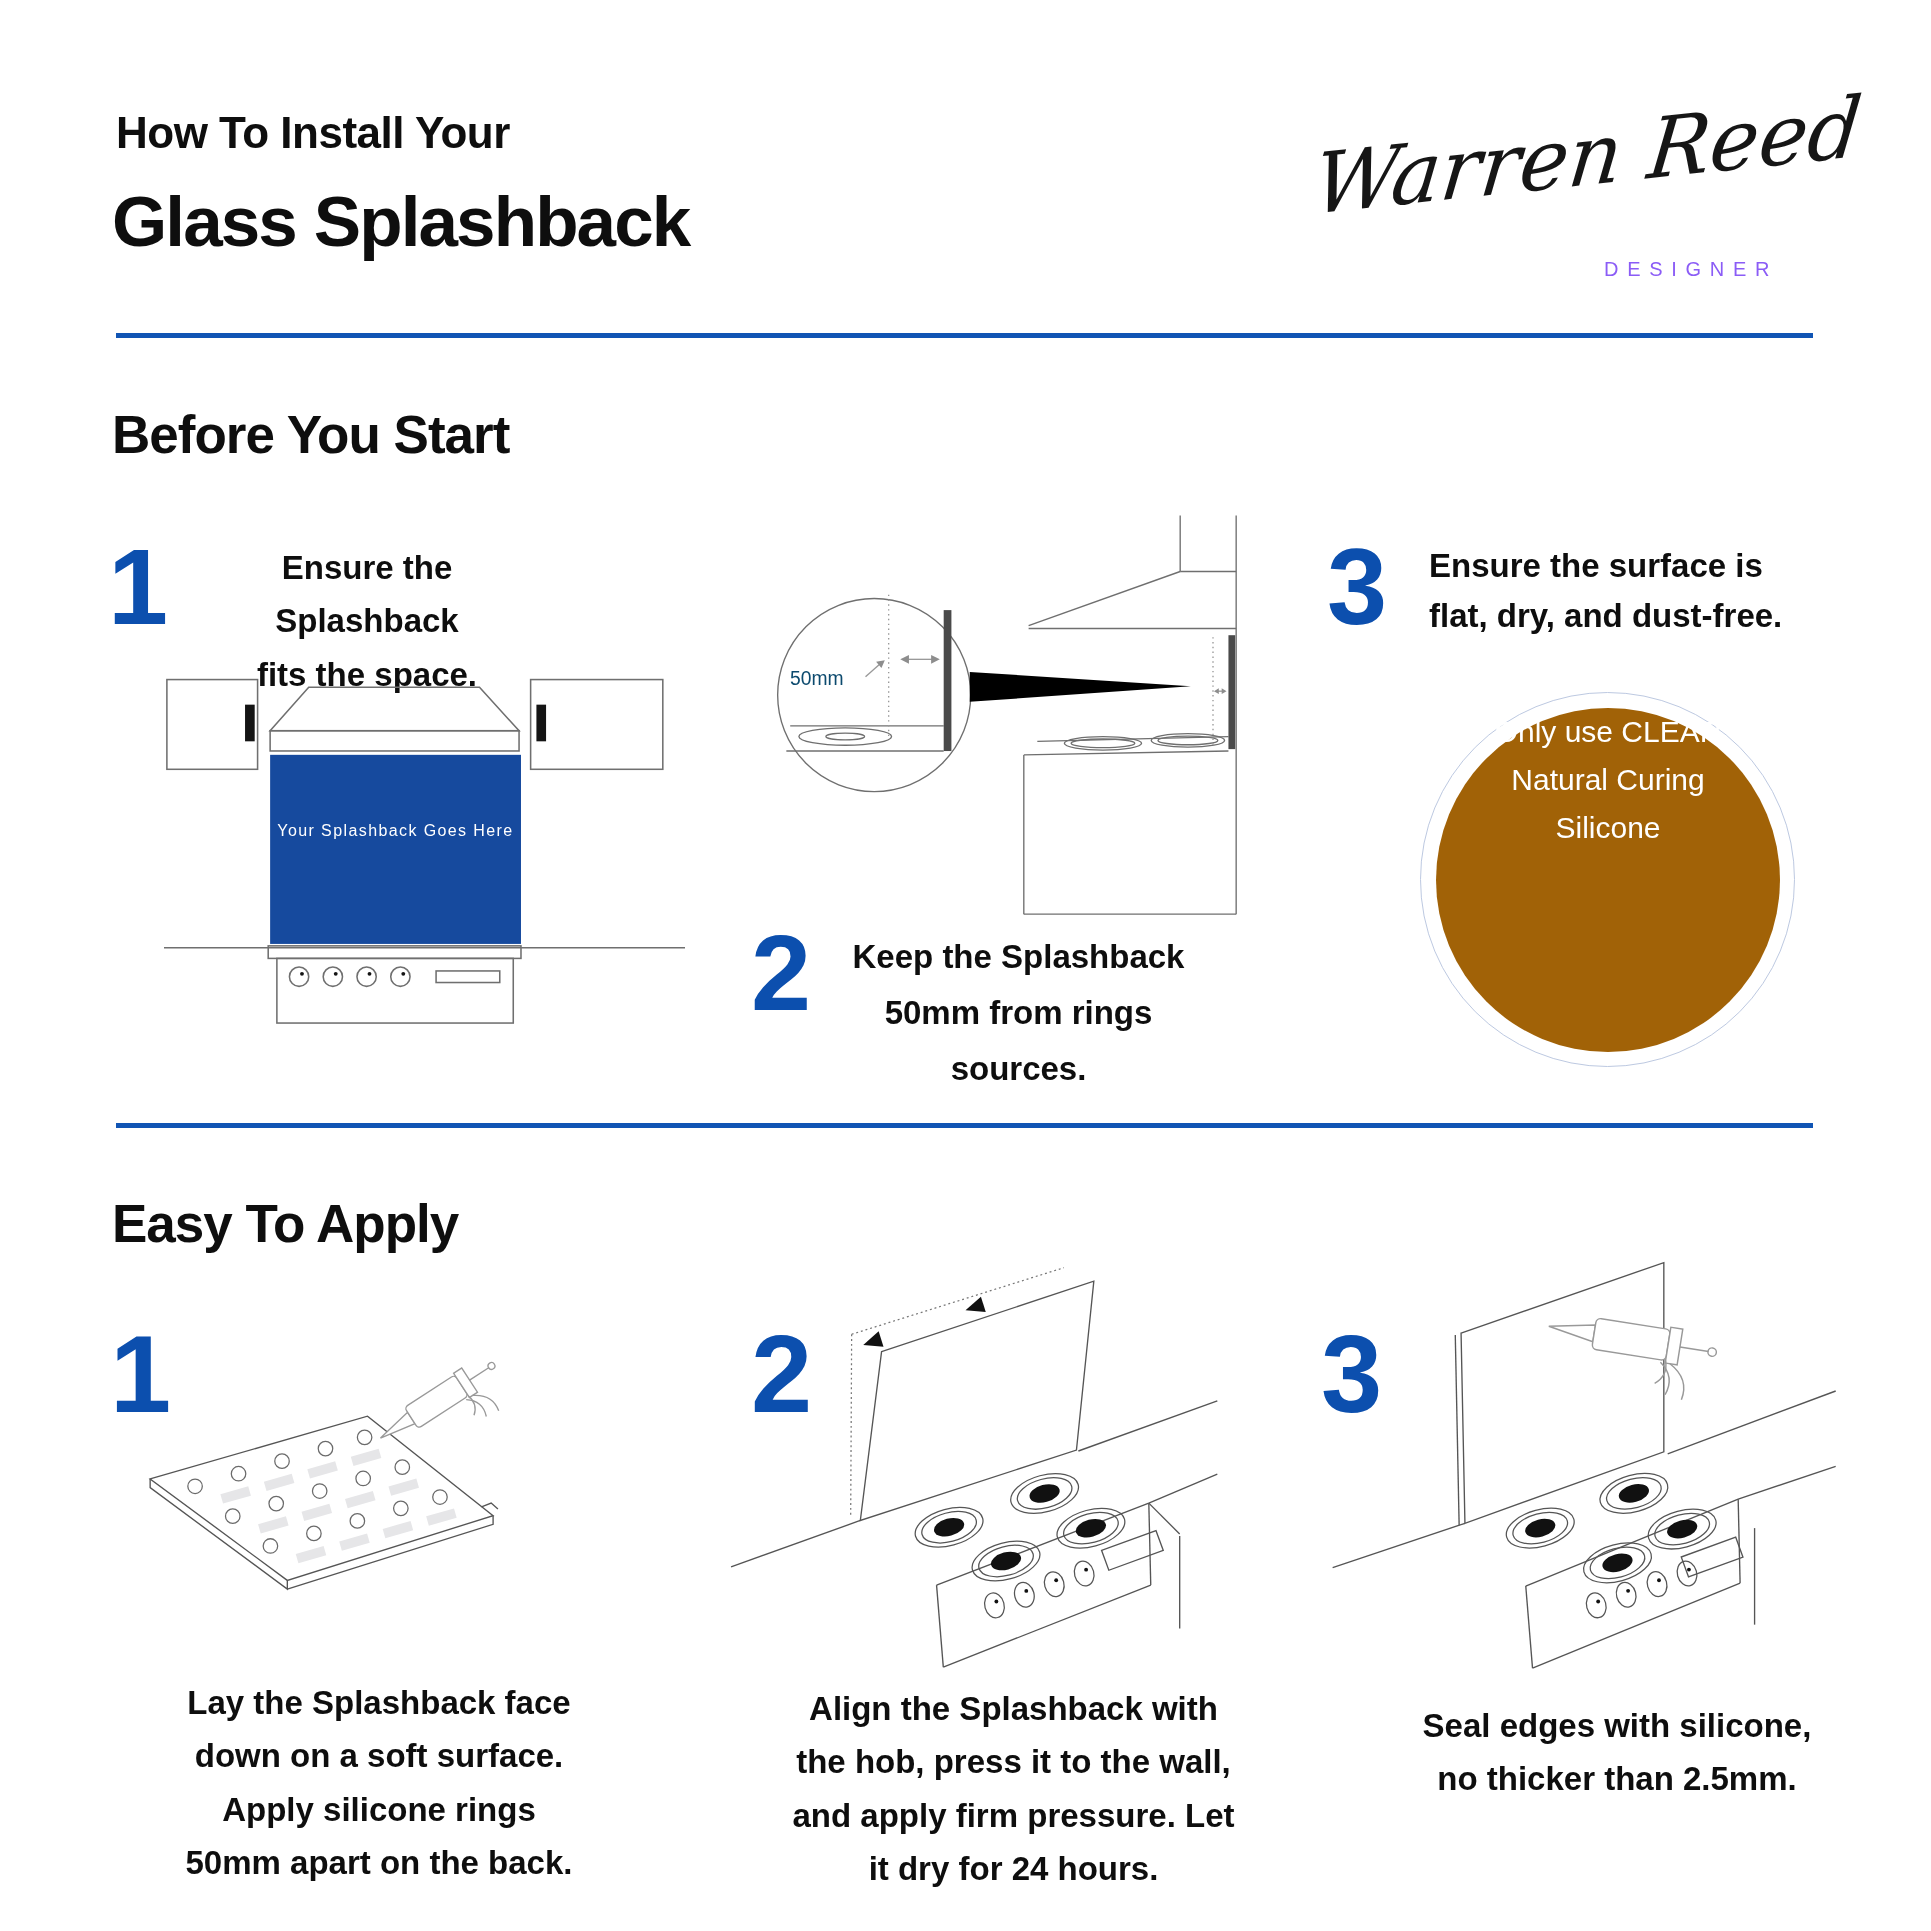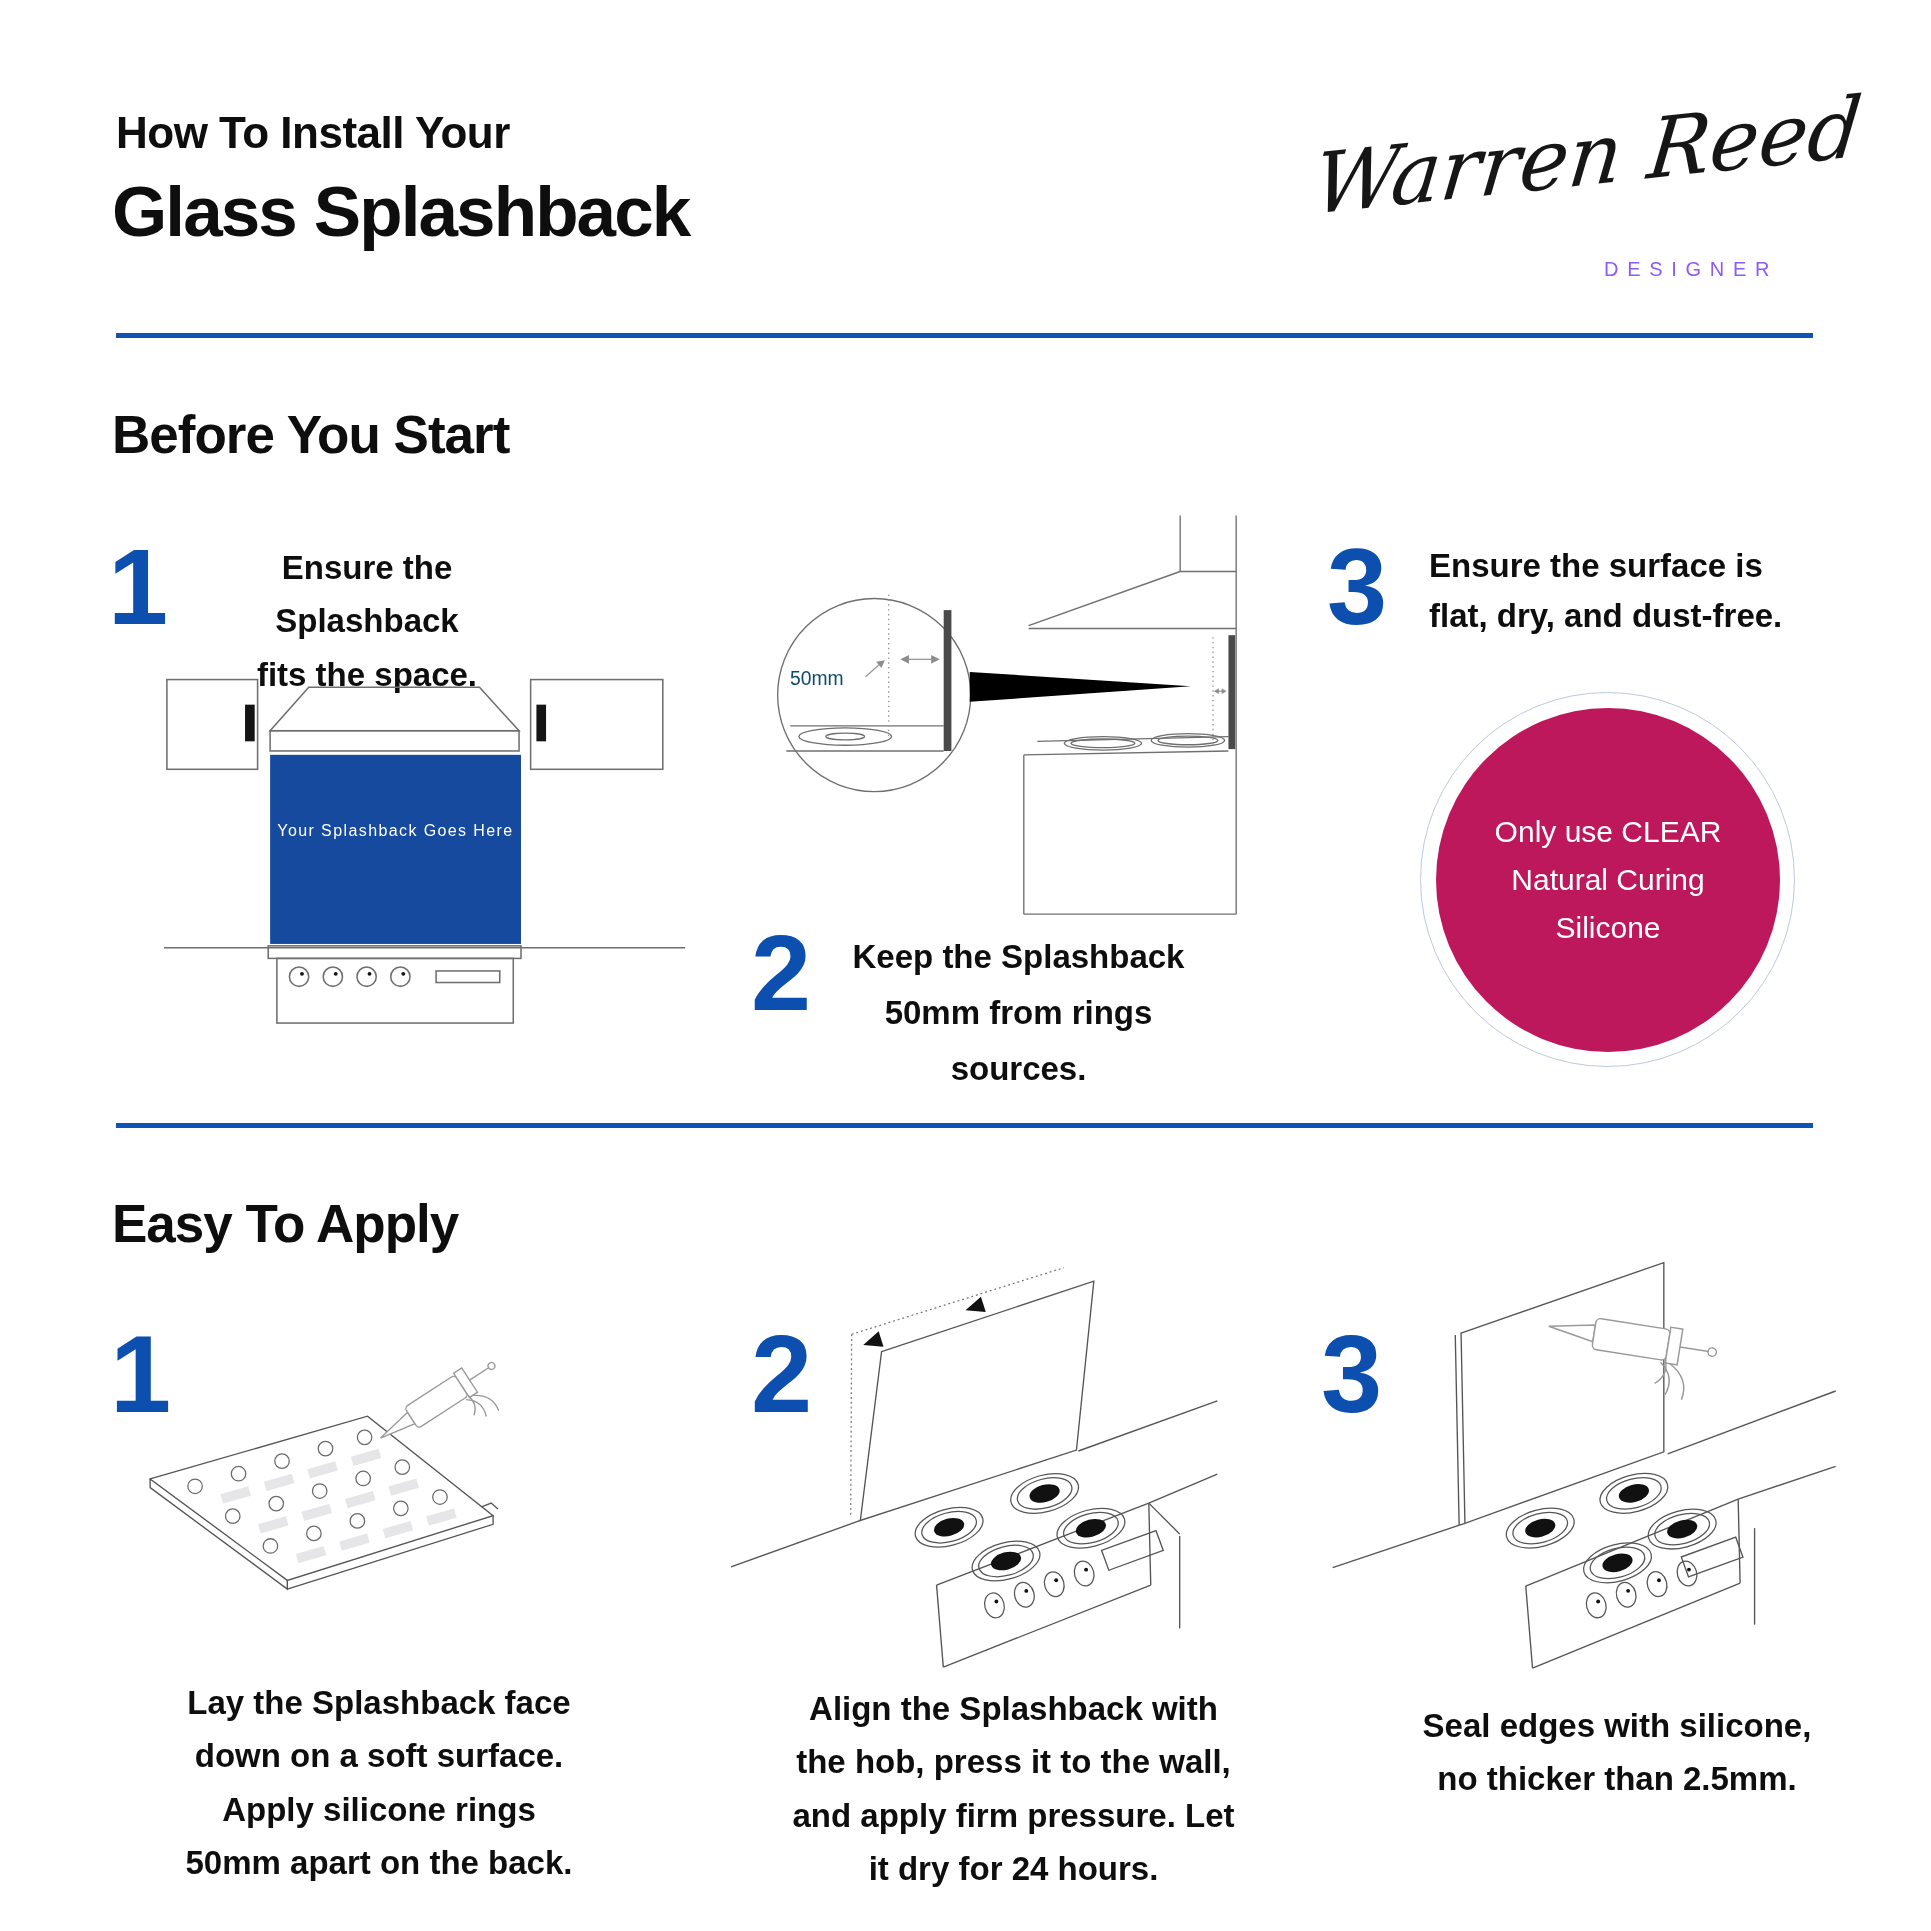--- a/index.html
+++ b/index.html
@@ -12,30 +12,30 @@
   .logo-sub{font-size:20px;letter-spacing:8.7px;color:#8b5cf6;font-weight:400;}
   .divider{height:4.8px;background:#1155B4;}
   .section-heading{font-size:53px;font-weight:700;letter-spacing:-1px;}
   .num{color:#0C4FAE;font-weight:700;font-size:108px;line-height:1;}
   .num-big{font-size:110px;}
   .step-text{font-size:33px;font-weight:700;line-height:1.62;white-space:pre-line;}
   .centered{text-align:center;}
   .caption{font-size:33px;font-weight:700;line-height:1.62;white-space:pre-line;text-align:center;}
   .splash-label{font-size:16px;font-weight:400;letter-spacing:1.4px;line-height:1.75;color:#ffffff;text-align:center;}
   .circle-outer{width:373px;height:373px;border:1px solid #bdc9e1;border-radius:50%;}
-  .circle-blue{width:344px;height:344px;border-radius:50%;background:#be185d;display:flex;align-items:center;justify-content:center;}
+  .circle-blue{width:344px;height:344px;border-radius:50%;background:#a16207;display:flex;justify-content:center;}
   .circle-text{font-size:30px;font-weight:400;line-height:1.6;color:#ffffff;text-align:center;white-space:pre-line;}
   .measure{font-size:19.3px;font-weight:400;color:#0c4a6e;}
   svg{display:block;}
 </style>
 </head>
 <body>
 
 <div class="abs title1" style="left:116px;top:108px;">How To Install Your</div>
-<div class="abs title2" style="left:112px;top:171px;text-align:right;">Glass Splashback</div>
+<div class="abs title2" style="left:112px;top:181px;text-align:right;">Glass Splashback</div>
 
 <div class="abs" style="left:1303px;top:92px;width:541px;height:222px;">
   <div class="abs logo-name" style="left:9.7px;top:17.4px;width:521px;text-align:center;">Warren Reed</div>
   <div class="abs logo-sub" style="left:301px;top:166px;">DESIGNER</div>
 </div>
 
 <div class="abs divider" style="left:116px;top:333px;width:1697px;"></div>
 
 <div class="abs section-heading" style="left:112px;top:404px;">Before You Start</div>
 

